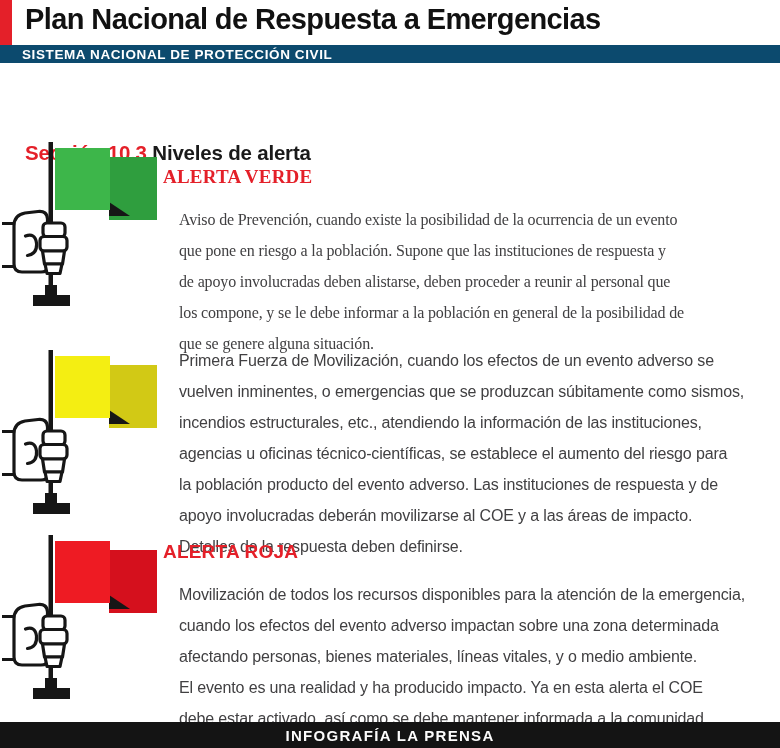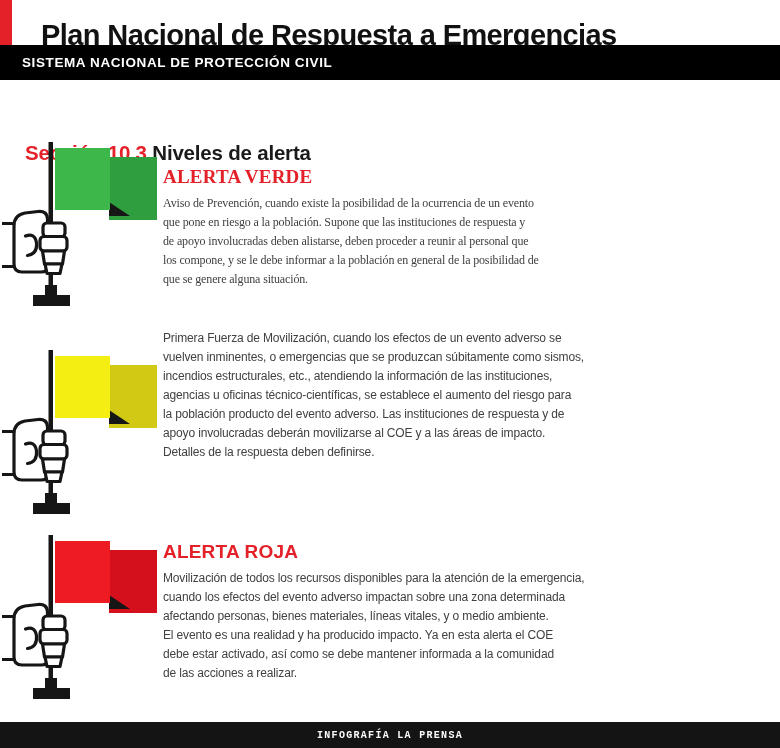--- a/index.html
+++ b/index.html
@@ -3,25 +3,25 @@
 <meta charset="utf-8">
 <style>
   html,body{margin:0;padding:0;}
   body{
     width:780px;height:748px;position:relative;background:#ffffff;
     font-family:"Liberation Sans",sans-serif;overflow:hidden;
   }
   
   .accent-bar{position:absolute;left:0;top:0;width:12px;height:45px;background:#e42029;}
   .page-title{
-    position:absolute;left:25px;top:3px;margin:16px;width:740px;
+    position:absolute;left:25px;top:3px;margin:0;width:740px;
     font-size:29px;font-weight:bold;color:#111;letter-spacing:-0.6px;
   }
   .subtitle-bar{
-    position:absolute;left:0;top:45px;width:780px;height:35px;background:#000000;
+    position:absolute;left:0;top:45px;width:780px;height:18px;background:#0c4a6e;
     display:flex;align-items:center;
   }
   .subtitle-bar span{
     color:#fff;font-size:13.5px;font-weight:bold;letter-spacing:0.6px;
     padding-left:22px;white-space:nowrap;
   }
   
   .section-heading{position:absolute;left:25px;top:93px;font-size:20.5px;font-weight:bold;letter-spacing:-0.2px;margin-top:48px;}
   .section-label{color:#e42029;}
   .section-title{color:#1a1a1a;}
@@ -31,29 +31,29 @@
   #flag-amarilla{top:348px;}
   #flag-roja{top:533px;}
   .alert-text{position:absolute;left:163px;width:612px;}
   #text-verde{top:166px;font-family:Liberation Serif, serif;}
   #text-amarilla{top:329px;}
   #text-roja{top:541px;}
   .alert-title{
     margin:0 0 6px 0;font-size:19px;font-weight:bold;color:#e42029;letter-spacing:0.2px;
   }
   .alert-body{
-    margin:0;font-size:12px;line-height:19px;color:#414042;
+    margin:16px;font-size:16px;line-height:31px;color:#414042;
     letter-spacing:-0.15px;white-space:pre-line;
   }
   
   .footer-bar{
     position:absolute;left:0;top:722px;width:780px;height:26px;background:#141414;
     display:flex;align-items:center;justify-content:center;
   }
-  .footer-bar span{color:#fcfcfc;font-size:10px;font-weight:bold;letter-spacing:1.3px;font-family:Liberation Mono, monospace;}
+  .footer-bar span{color:#fcfcfc;font-size:15px;font-weight:bold;letter-spacing:1.3px;}
 </style>
 </head>
 <body>
 
 <div class="accent-bar"></div>
 <h1 class="page-title">Plan Nacional de Respuesta a Emergencias</h1>
 <div class="subtitle-bar">
   <span>SISTEMA NACIONAL DE PROTECCIÓN CIVIL</span>
 </div>
 

